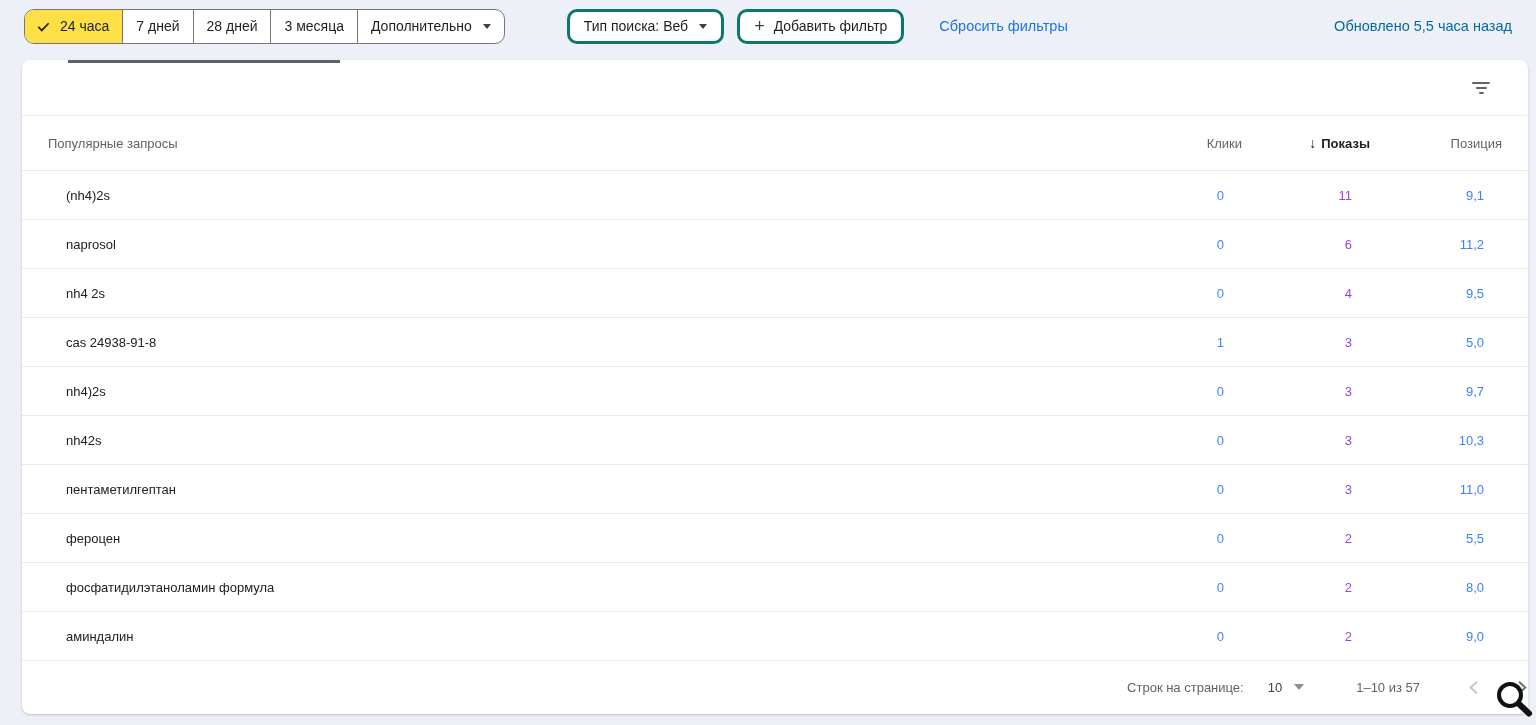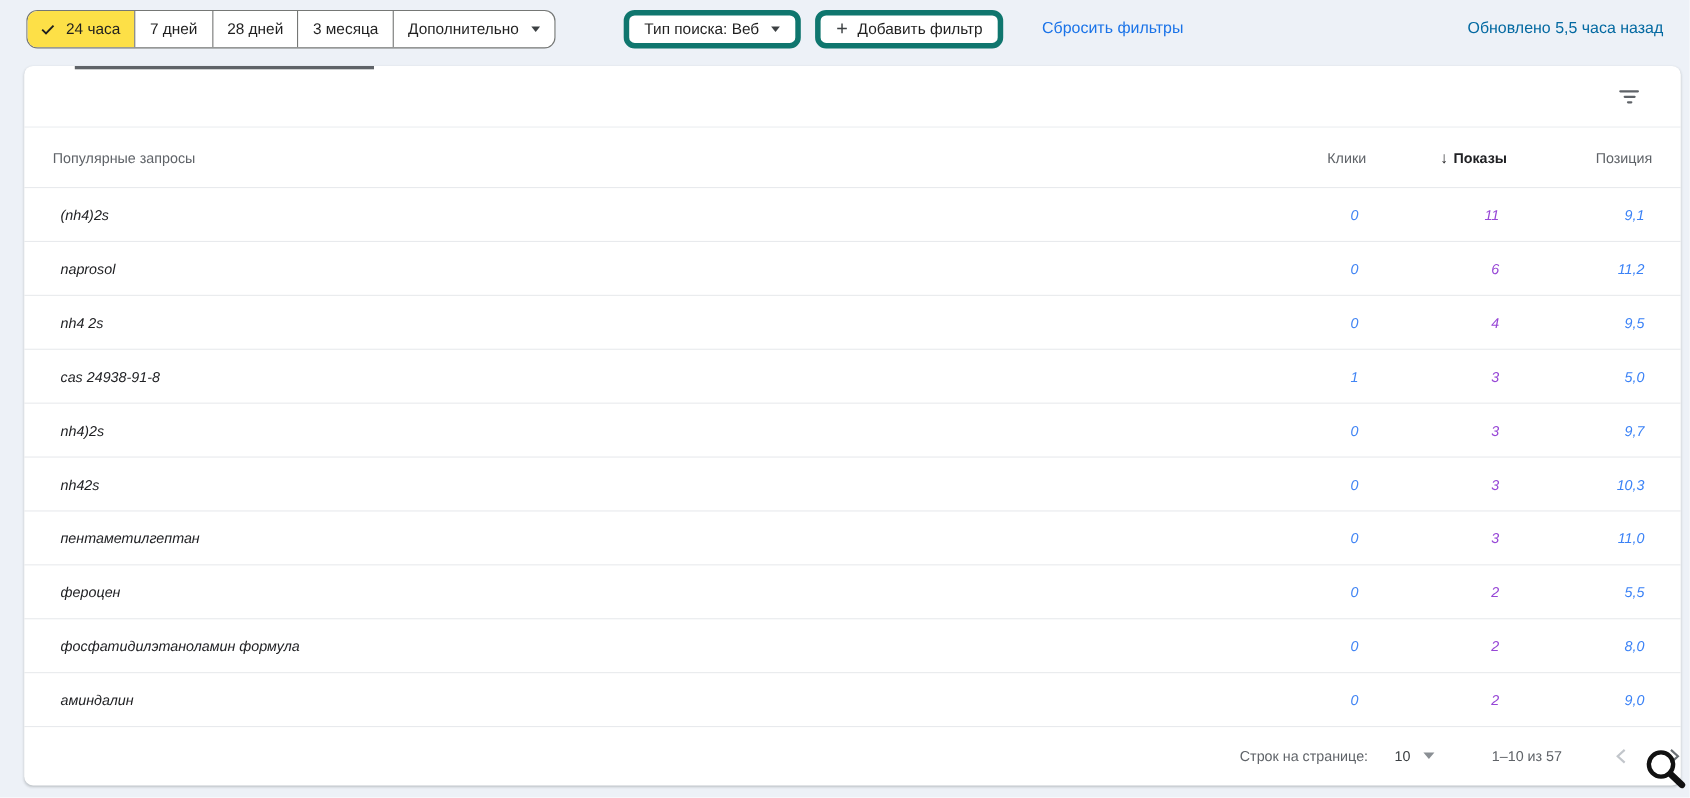--- a/index.html
+++ b/index.html
@@ -40,21 +40,21 @@
     cursor: pointer;
   }
   .seg:first-child { border-left: none; }
   .seg.selected { background: #fde047; padding-left: 11px; }
   .seg .check { margin-right: 9px; display: inline-flex; }
   .chip {
     display: inline-flex;
     align-items: center;
     height: 35px;
     background: #fff;
-    border: 5px solid #0f766e;
+    border: 3px solid #0f766e;
     border-radius: 10px;
     padding: 0 14px;
     font-size: 14px;
     font-weight: 500;
     color: #1f1f1f;
     white-space: nowrap;
     cursor: pointer;
   }
   .chip-search-type { margin-left: 62px; }
   .chip-add-filter { margin-left: 13px; }
@@ -126,25 +126,24 @@
   .col-impressions { width: 128px; text-align: right; }
   .col-position { width: 132px; text-align: right; }
   .th { cursor: pointer; }
   .th-impressions { color: #202124; font-weight: 700; }
   .sort-arrow { font-size: 14px; font-weight: 400; margin-right: 5px; color: #202124; }
 
   .trow {
     height: 49px;
     display: flex;
     align-items: center;
-    padding: 0 33px;
+    padding: 0 44px;
     font-size: 13px;
     border-bottom: 1px solid #e8eaed;
     cursor: pointer;
-    font-style: italic;
   }
   .cell-query { flex: 1; color: #202124; }
   .cell-clicks { width: 120px; text-align: right; color: #4285f4; font-weight: 500; }
   .cell-impressions { width: 128px; text-align: right; color: #9747d6; font-weight: 500; }
   .cell-position { width: 132px; text-align: right; color: #3b82f6; font-weight: 500; }
 
   
   .tfoot {
     height: 52px;
     display: flex;

